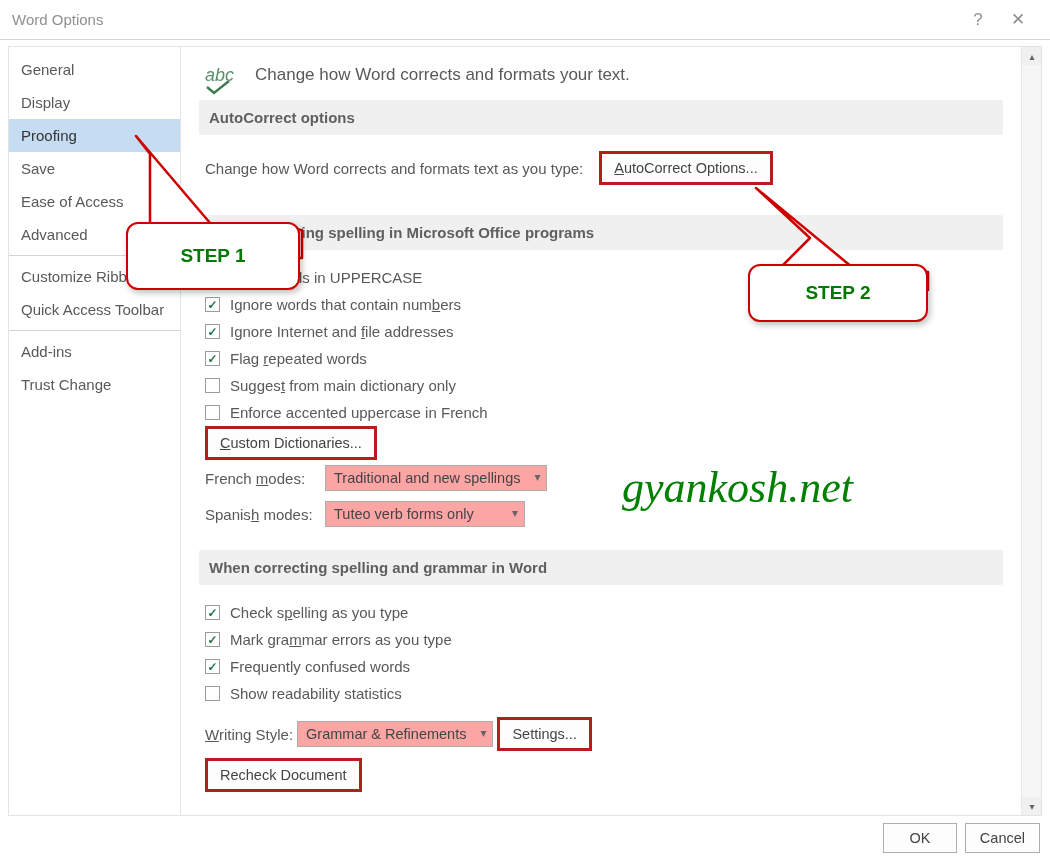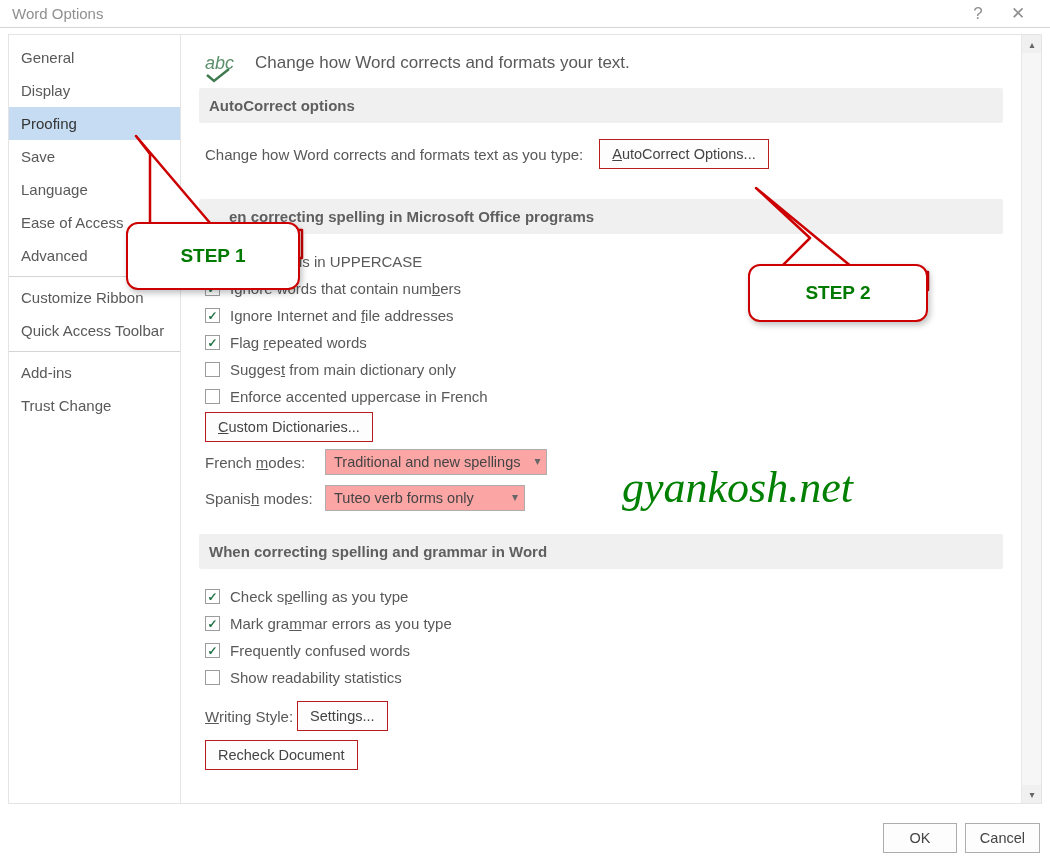--- a/index.html
+++ b/index.html
@@ -1,17 +1,17 @@
 <!DOCTYPE html>
 <html><head>
 <meta charset="utf-8">
 <style>
   * { box-sizing: border-box; margin: 0; padding: 0; font-family: "Segoe UI", Tahoma, sans-serif; }
   body { background: #fff; width: 1050px; height: 861px; overflow: hidden; position: relative; }
-  .titlebar { height: 28px; border-bottom: 1px solid #d4d4d4; display: flex; align-items: center; padding: 8px 12px; color: #909090; font-size: 15px; text-align: right; }
+  .titlebar { height: 40px; border-bottom: 1px solid #d4d4d4; display: flex; align-items: center; padding: 8px 12px; color: #909090; font-size: 15px; text-align: right; }
   .titlebar .spacer { flex: 1; }
   .titlebar .tbtn { width: 40px; height: 40px; display: flex; align-items: center; justify-content: center; color: #909090; font-size: 17px; }
   .main { display: flex; height: 770px; border: 1px solid #e4e4e4; margin: 6px 8px 0 8px; }
   .sidebar { width: 172px; border-right: 1px solid #e4e4e4; padding-top: 6px; background:#fff; }
   .side-item { padding: 8px 12px; font-size: 15px; color: #595959; cursor: pointer; }
   .side-item.selected { background: #c5dcf2; color: #333; }
   .side-sep { border-top: 1px solid #d4d4d4; margin: 4px 0; }
   .content-wrap { flex: 1; display: flex; overflow: hidden; }
   .content { flex: 1; padding: 12px 18px 12px 18px; overflow: hidden; position: relative; }
   .scrollbar { width: 20px; background: #f6f6f6; border-left:1px solid #e8e8e8; position: relative; }
@@ -19,21 +19,21 @@
   .scrollbar .arrow.up{top:0;}
   .scrollbar .arrow.down{bottom:0;}
   .header-row { display: flex; gap: 18px; padding: 6px 0 14px 6px; }
   .abc-icon { color: #5a8f6a; font-family: Georgia, serif; font-size: 18px; position: relative; width: 32px; }
   .abc-icon .txt { font-style: italic; letter-spacing: 0; }
   .abc-icon svg { position: absolute; left: 0; top: 16px; }
   .header-text { font-size: 17px; color: #595959; }
   .section-head { background: #f0f0f0; color: #5f5f5f; font-weight: 600; font-size: 15px; padding: 9px 10px; border-radius: 2px; }
   .sect-body { padding: 14px 0 18px 0; }
   .inline-row { display: flex; align-items: center; gap: 16px; font-size: 15px; color: #595959; padding: 2px 0 12px 6px; }
-  .btn { border: 1px solid #b91c1c; background: #fdfdfd; padding: 6px 12px; font-size: 14.5px; color: #444; cursor: pointer; }
+  .btn { border: 3px solid #b91c1c; background: #fdfdfd; padding: 6px 12px; font-size: 14.5px; color: #444; cursor: pointer; }
   .checkbox-row { display: flex; align-items: center; gap: 10px; font-size: 15px; color: #595959; padding: 5px 0 5px 6px; }
   .cb { width: 15px; height: 15px; border: 1px solid #9c9c9c; display: inline-flex; align-items: center; justify-content: center; color: #217346; font-size: 12px; background:#fff;}
   .cb.checked::after { content: "✓"; font-weight: bold; line-height:1;}
   .underline-letter { text-decoration: underline; }
   .dropdown-row { display:flex; align-items:center; gap:4px; font-size:15px; color:#595959; padding:5px 0 5px 6px;}
   .dropdown { border:1px solid #adadad; background:#fca5a5; padding:4px 26px 4px 8px; font-size:14.5px; color:#444; position:relative; min-width:200px; display:inline-block;}
   .dropdown::after { content:"▾"; position:absolute; right:6px; top:4px; color:#666; font-size:12px;}
   .lbl { min-width: 116px; }
   .btn-small { border: 1px solid #adadad; background: #fdfdfd; padding: 6px 14px; font-size: 14.5px; color: #444; cursor: pointer; }
   .footer { position: absolute; bottom: 8px; right: 10px; display: flex; gap: 8px; }
@@ -53,21 +53,20 @@
   <span class="tbtn">?</span>
   <span class="tbtn">✕</span>
 </div>
 
 <div class="main">
   <div class="sidebar">
     <div class="side-item">General</div>
     <div class="side-item">Display</div>
     <div class="side-item selected">Proofing</div>
     <div class="side-item">Save</div>
-    <div class="side-item">Language</div>
     <div class="side-item">Ease of Access</div>
     <div class="side-item">Advanced</div>
     <div class="side-sep"></div>
     <div class="side-item">Customize Ribbon</div>
     <div class="side-item">Quick Access Toolbar</div>
     <div class="side-sep"></div>
     <div class="side-item">Add-ins</div>
     <div class="side-item">Trust Change</div>
   </div>
 
@@ -143,20 +142,21 @@
       <div class="checkbox-row">
         <span class="cb checked"></span>
         <span>Frequently confused words</span>
       </div>
       <div class="checkbox-row">
         <span class="cb"></span>
         <span>Show readability statistics</span>
       </div>
       <div class="dropdown-row" style="padding-top:10px;">
         <span><span class="underline-letter">W</span>riting Style:</span>
+        <span class="dropdown" style="min-width:190px;">Grammar &amp; Refinements</span>
         <span class="btn">Settings...</span>
       </div>
       <div style="padding:10px 0 0 6px;">
         <span class="btn">Recheck Document</span>
       </div>
     </div>
 
   </div>
   <div class="scrollbar">
     <div class="arrow up">▴</div>

